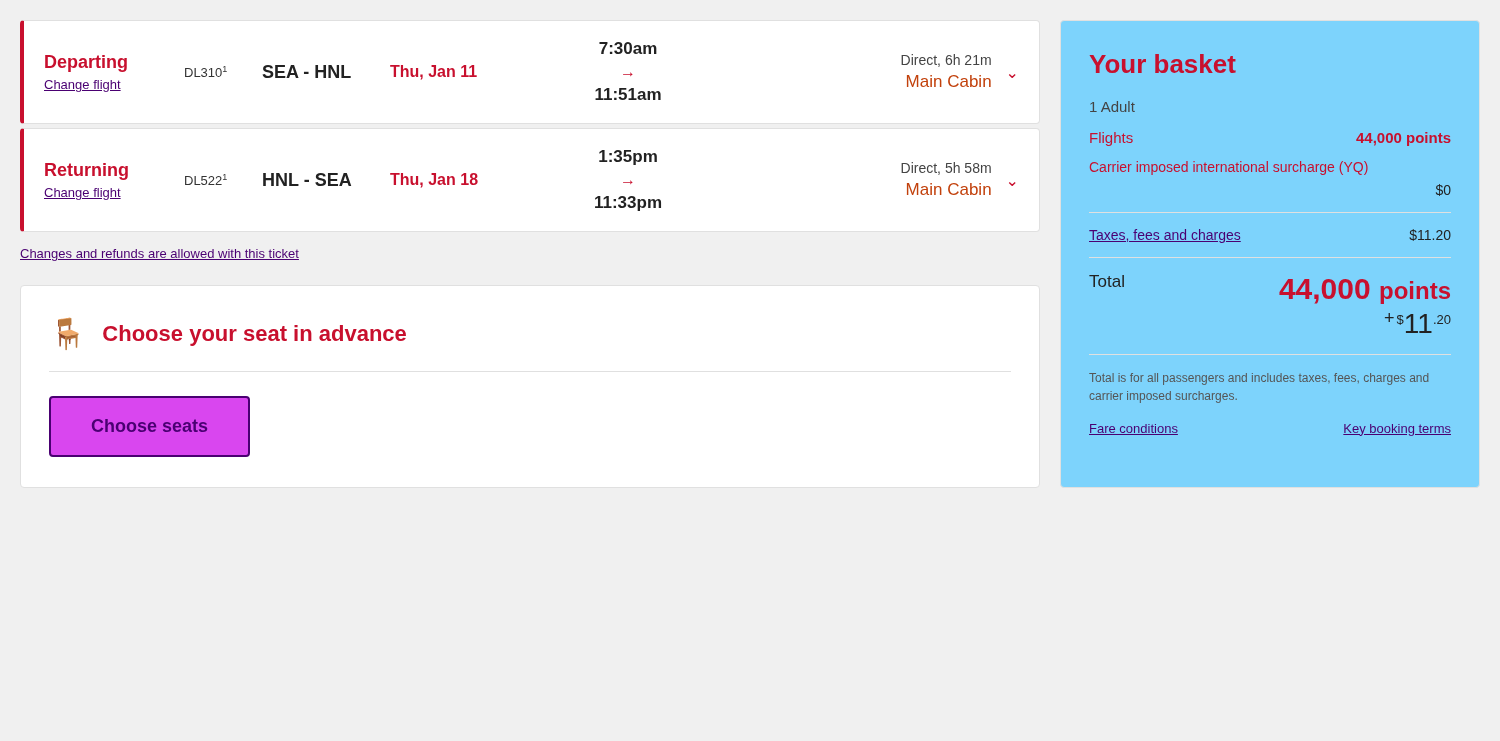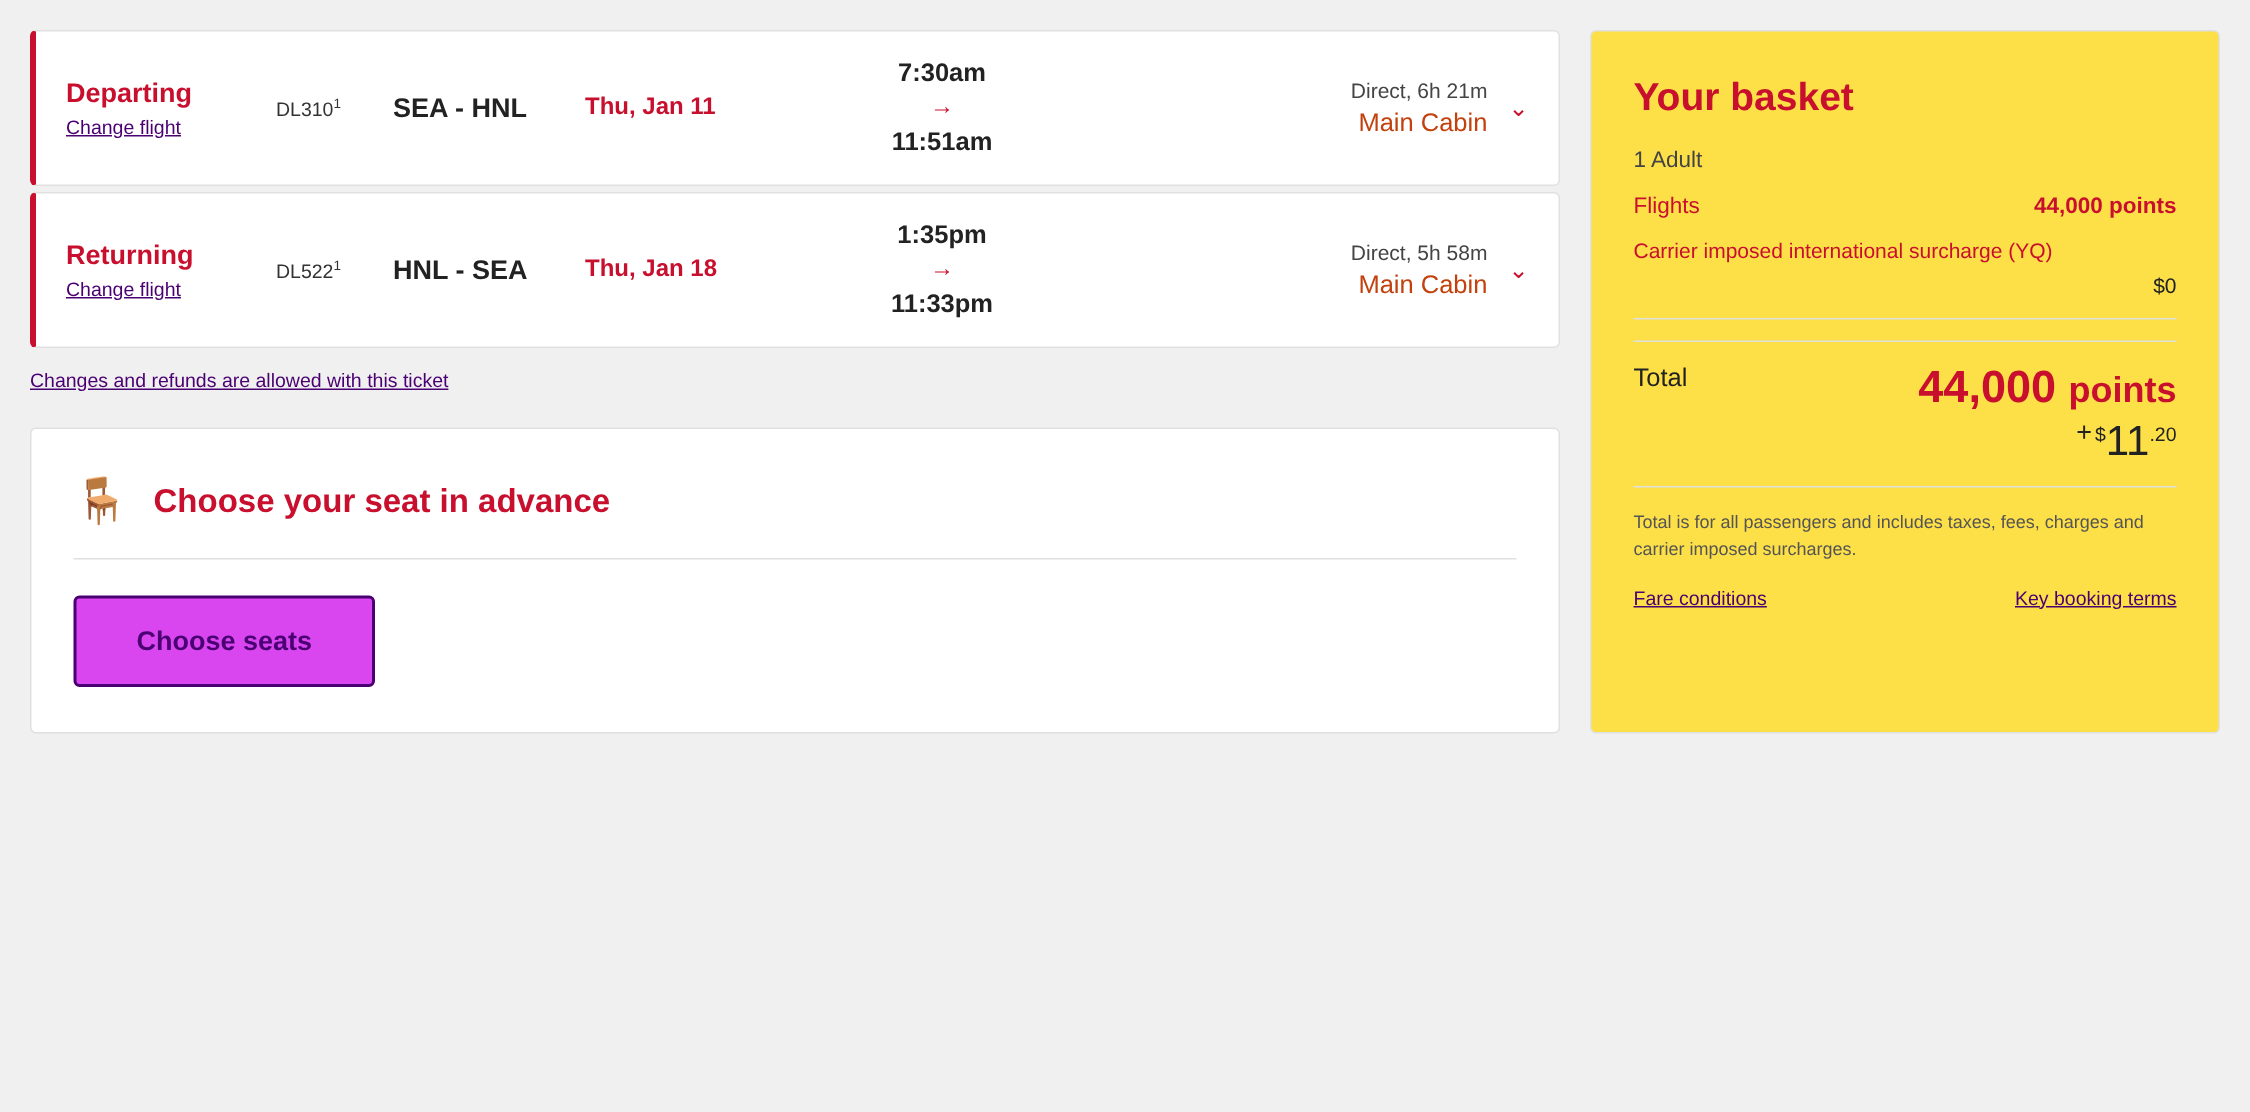--- a/index.html
+++ b/index.html
@@ -171,21 +171,21 @@
       font-weight: 600;
       padding: 18px 40px;
       border-radius: 4px;
       cursor: pointer;
       white-space: nowrap;
       min-width: 200px;
       text-align: center;
     }
     .right-panel {
       width: 420px;
-      background: #fde047;
+      background: #7dd3fc;
       border: 1px solid #e0e0e0;
       border-radius: 4px;
       padding: 28px 28px 24px 28px;
       flex-shrink: 0;
     }
     .basket-title {
       color: #c8102e;
       font-size: 26px;
       font-weight: 700;
       margin-bottom: 18px;
@@ -384,20 +384,24 @@
     <div class="surcharge-row">
       <span class="surcharge-label">Carrier imposed international surcharge (YQ)</span>
     </div>
     <div class="basket-row">
       <span></span>
       <span class="zero-val">$0</span>
     </div>
 
     <hr class="basket-divider">
 
+    <div class="basket-row">
+      <span class="taxes-link">Taxes, fees and charges</span>
+      <span class="taxes-val">$11.20</span>
+    </div>
 
     <hr class="basket-divider">
 
     <div class="total-row">
       <span class="total-label">Total</span>
       <div class="total-value-container">
         <span class="total-points">
           <span>44,000</span> <span style="font-size:24px; font-weight:700;">points</span>
         </span>
         <div class="plus-row">

